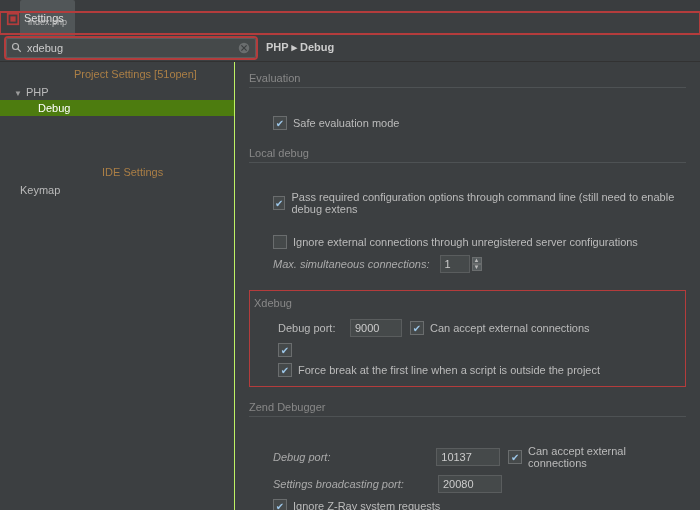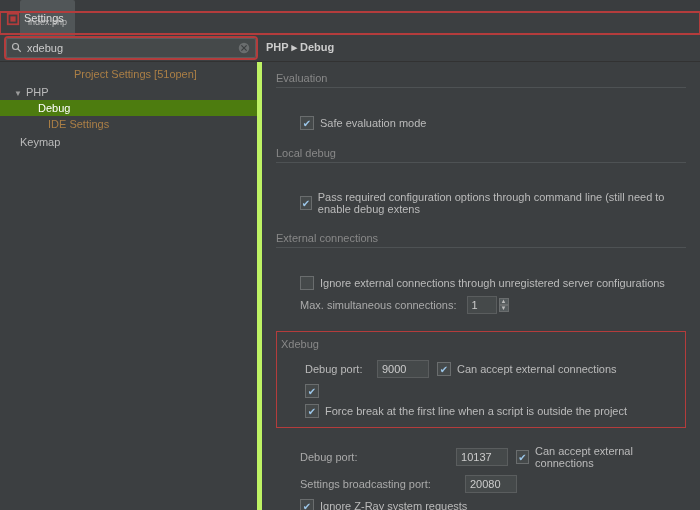--- a/index.html
+++ b/index.html
@@ -9,33 +9,33 @@
   .titlebar { background: #3c3f41; height: 22px; display: flex; align-items: flex-start; padding: 0 6px; border-bottom: 1px solid #323232; }
   .titlebar .icon { width: 14px; height: 14px; margin-right: 4px; }
   .titlebar .ttxt { font-size: 11px; color: #ddd; }
   .search-row { background: #3c3f41; height: 28px; display: flex; align-items: center; padding: 0 6px; border-bottom: 1px solid #323232; }
   .search-wrap { display: flex; align-items: center; background: #45494a; border: 1px solid #5a5d5e; border-radius: 2px; width: 250px; height: 20px; padding: 0 4px; }
   .search-wrap .mag { width: 12px; height: 12px; margin-right: 4px; }
   .search-wrap input { flex: 1; background: transparent; border: none; outline: none; color: #ccc; font-size: 11px; }
   .search-wrap .clr { width: 14px; height: 14px; }
   .crumb { margin-left: 10px; font-size: 11px; color: #ccc; font-weight: bold; }
   .columns { display: flex; height: calc(100% - 62px); }
-  .sidebar { width: 262px; background: #3c3f41; border-right: 5px solid #bef264; padding: 4px 0; }
+  .sidebar { width: 235px; background: #3c3f41; border-right: 1px solid #bef264; padding: 4px 0; }
   .side-header { color: #ab7f46; font-size: 11px; padding: 2px 0 4px 74px; }
   .tree-item { font-size: 11px; padding: 2px 6px 2px 14px; cursor: default; color: #bbb; }
   .tree-item.open::before { content: "▼"; font-size: 8px; margin-right: 4px; color: #9b9b9b; }
   .tree-child { background: #4d7c0f; color: #fff; padding: 2px 6px 2px 38px; font-size: 11px; }
   .tree-child.plain { background: transparent; color: #bbb; padding-left: 20px; }
   .content { flex: 1; background: #3c3f41; padding: 10px 14px 14px 14px; overflow: hidden; }
   .section { margin-bottom: 14px; }
   .section-title { color: #888; font-size: 11px; border-bottom: 1px solid #4e5254; padding-bottom: 3px; margin-bottom: 25px; }
   .field-row { display: flex; align-items: center; font-size: 11px; color: #bbb; padding: 3px 0 3px 24px; }
-  .field-row .lbl { width: 165px; color: #aaa; }
+  .field-row .lbl { width: 165px; color: #aaa; font-style: italic; }
   .field-row input[type=text] { background: #45494a; border: 1px solid #5a5d5e; color: #ccc; font-size: 11px; padding: 1px 4px; width: 52px; height: 18px; }
-  .field-row input.wide { width: 52px; }
+  .field-row input.wide { width: 64px; }
   .cb { width: 14px; height: 14px; margin-right: 6px; display: inline-flex; align-items: center; justify-content: center; background: #45494a; border: 1px solid #6a6d6e; font-size: 10px; color: #9cc6e8; }
   .cb.checked::after { content: "✔"; }
   .sep { width: 8px; }
   .xbox { border: 1px solid #b43c3c; padding: 6px 4px; margin-bottom: 14px; }
   .spin { margin-left: 2px; display: inline-flex; flex-direction: column; }
   .spin div { width: 10px; height: 7px; background: #555b5d; border: 1px solid #6a6d6e; font-size: 6px; line-height: 5px; text-align: center; color: #bbb; }
   .link { color: #5b9fd0; text-decoration: underline; font-size: 11px; padding: 6px 0 0 4px; display: inline-block; }
   .hl-title { outline: 2px solid #b43c3c; outline-offset: -1px; }
   .hl-search { outline: 2px solid #b43c3c; outline-offset: 0; }
 </style>
@@ -75,21 +75,21 @@
     </span>
   </div>
   <span class="crumb">PHP ▸ Debug</span>
 </div>
 
 <div class="columns">
   <div class="sidebar">
     <div class="side-header">Project Settings [51open]</div>
     <div class="tree-item open">PHP</div>
     <div class="tree-child">Debug</div>
-    <div class="side-header" style="padding-left:48px;">IDE Settings</div>
+    <div class="side-header" style="padding-left:102px;margin-top:48px;">IDE Settings</div>
     <div class="tree-child plain">Keymap</div>
   </div>
 
   <div class="content">
 
     <div class="section">
       <div class="section-title">Evaluation</div>
       <div class="field-row">
         <span class="cb checked"></span>
         <span>Safe evaluation mode</span>
@@ -98,21 +98,20 @@
 
     <div class="section">
       <div class="section-title">Local debug</div>
       <div class="field-row">
         <span class="cb checked"></span>
         <span>Pass required configuration options through command line (still need to enable debug extens</span>
       </div>
     </div>
 
     <div class="section">
-      <div class="section-title">External connections</div>
       <div class="field-row">
         <span class="cb"></span>
         <span>Ignore external connections through unregistered server configurations</span>
       </div>
       <div class="field-row">
         <span class="lbl" style="width:auto;margin-right:10px;">Max. simultaneous connections:</span>
         <input type="text" style="width: 30px;" value="1">
         <span class="spin">
             <div>▲</div>
             <div>▼</div>
@@ -132,20 +131,21 @@
       <div class="field-row">
         <span class="cb checked"></span>
       </div>
       <div class="field-row">
         <span class="cb checked"></span>
         <span>Force break at the first line when a script is outside the project</span>
       </div>
     </div>
 
     <div class="section">
+      <div class="section-title">Zend Debugger</div>
       <div class="field-row">
         <span class="lbl">Debug port:</span>
         <input type="text" class="wide" value="10137" style="">
         <span class="sep"></span>
         <span class="cb checked"></span>
         <span>Can accept external connections</span>
       </div>
       <div class="field-row">
         <span class="lbl">Settings broadcasting port:</span>
         <input type="text" class="wide" value="20080" style="">

